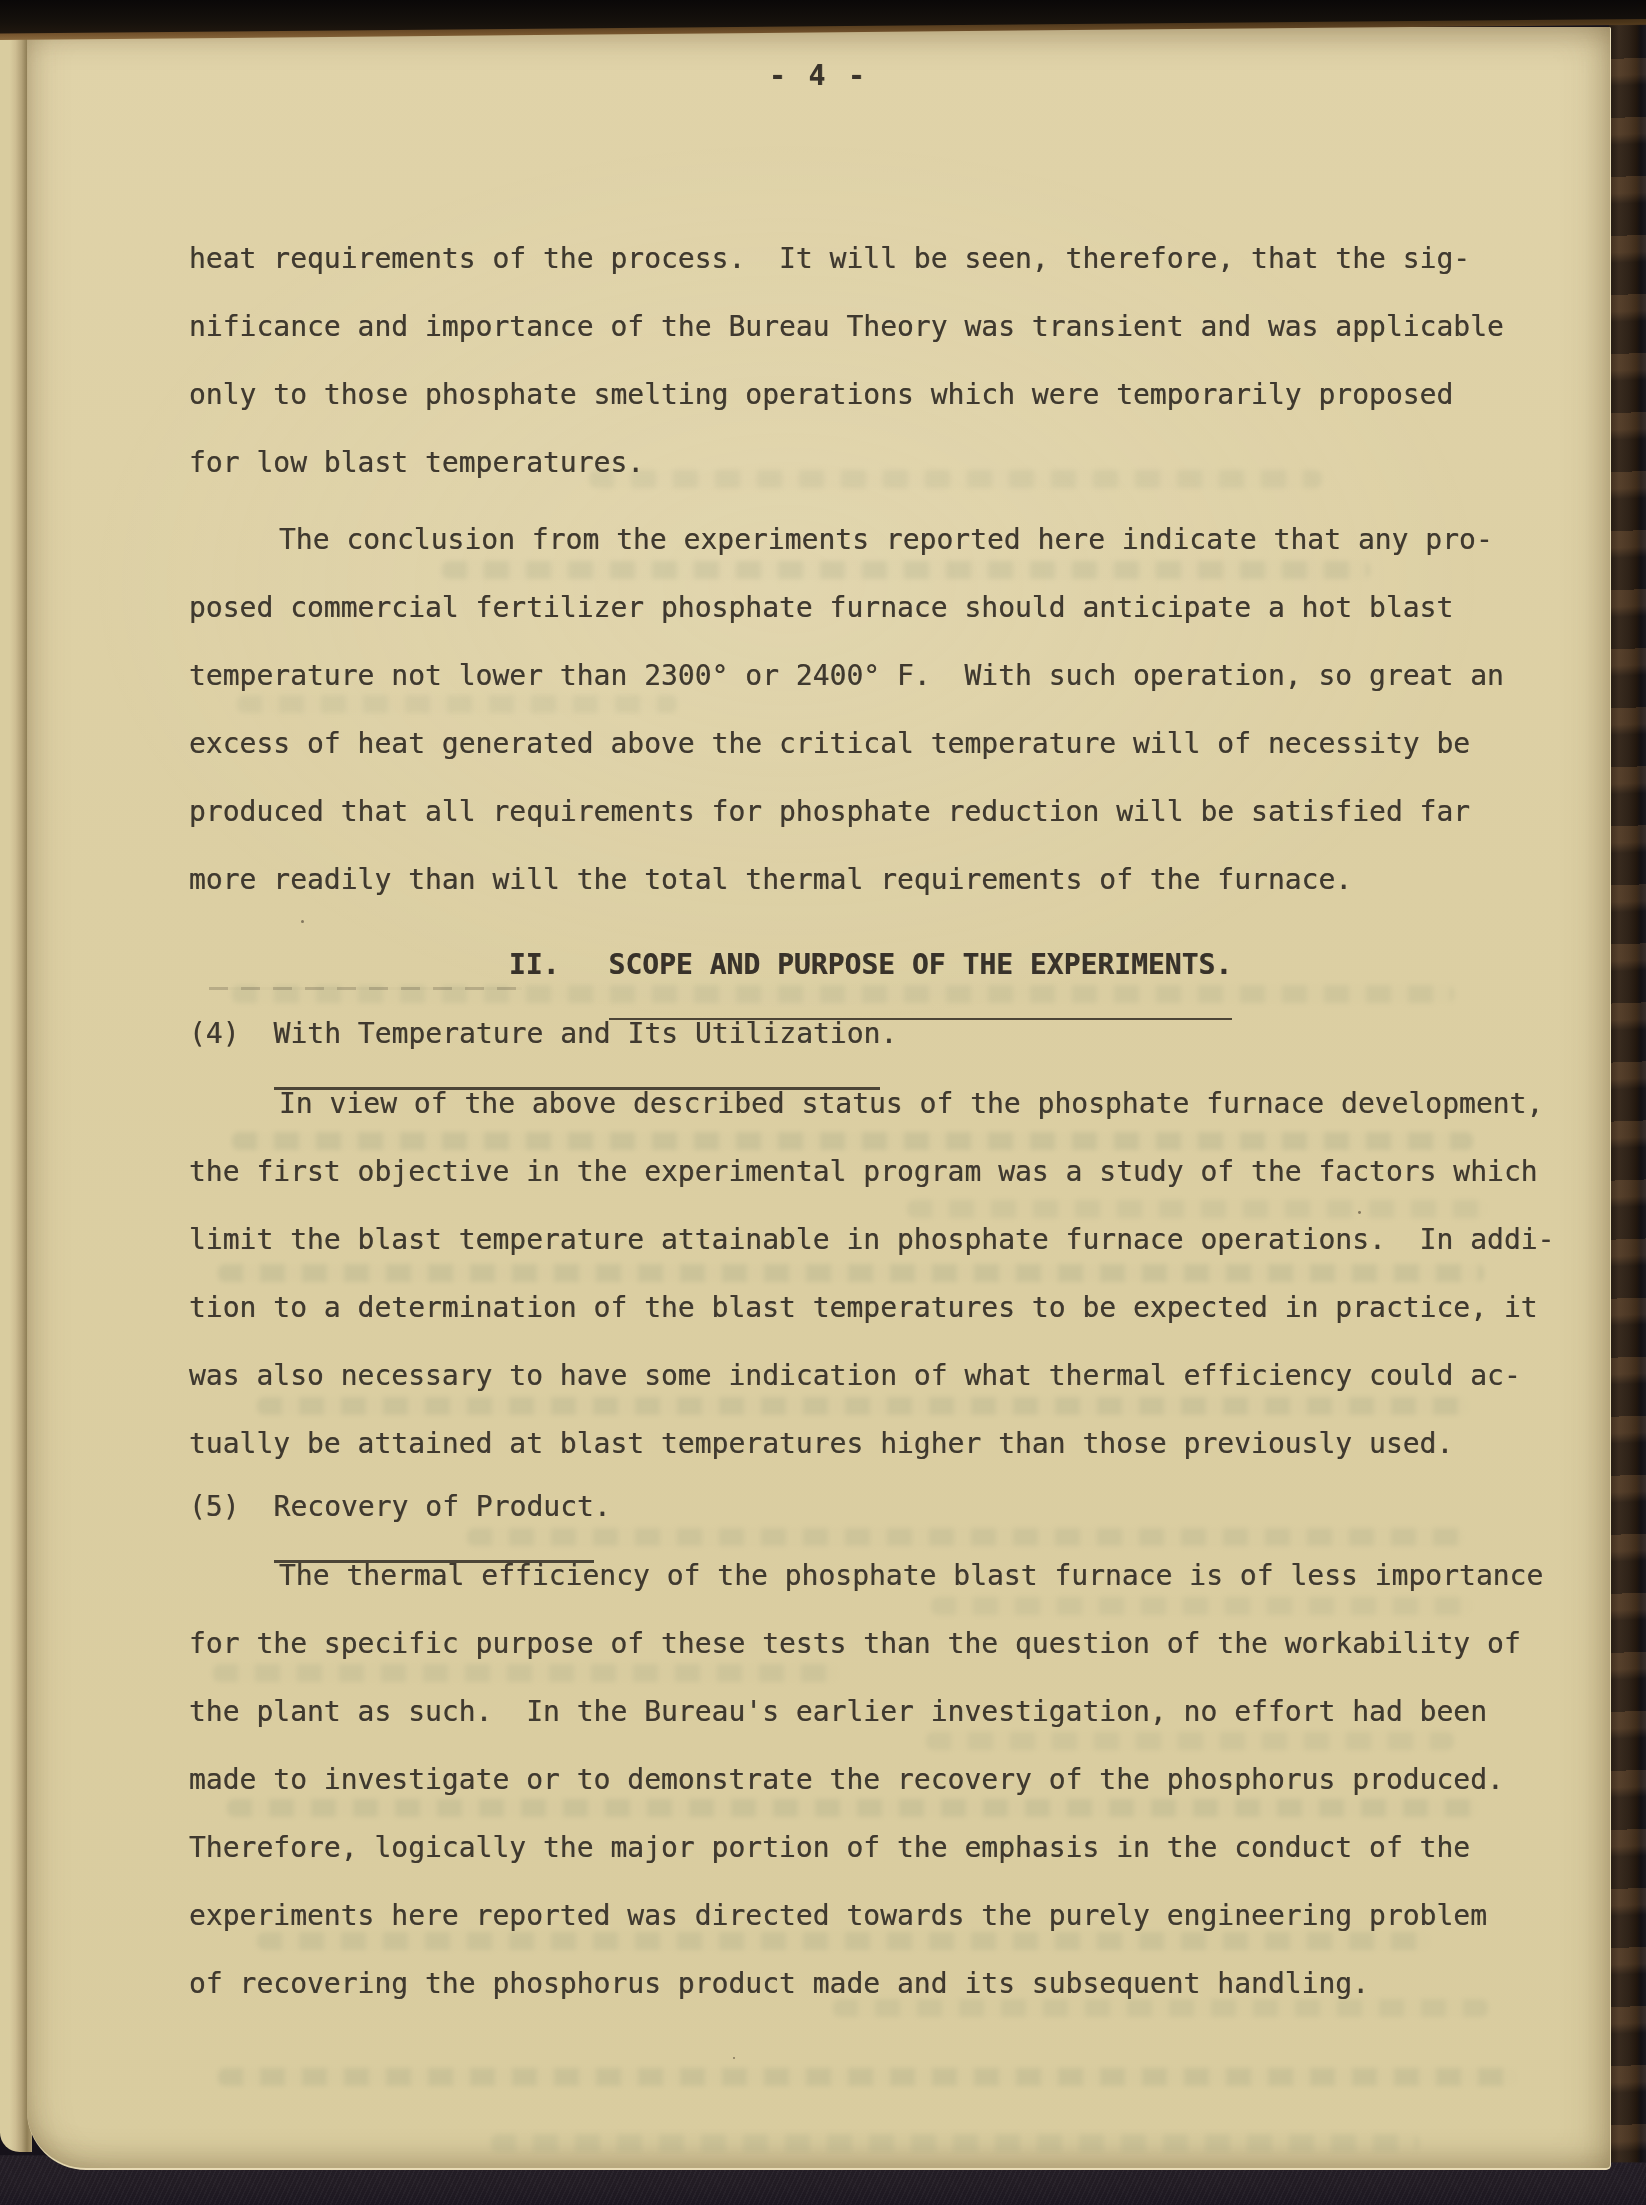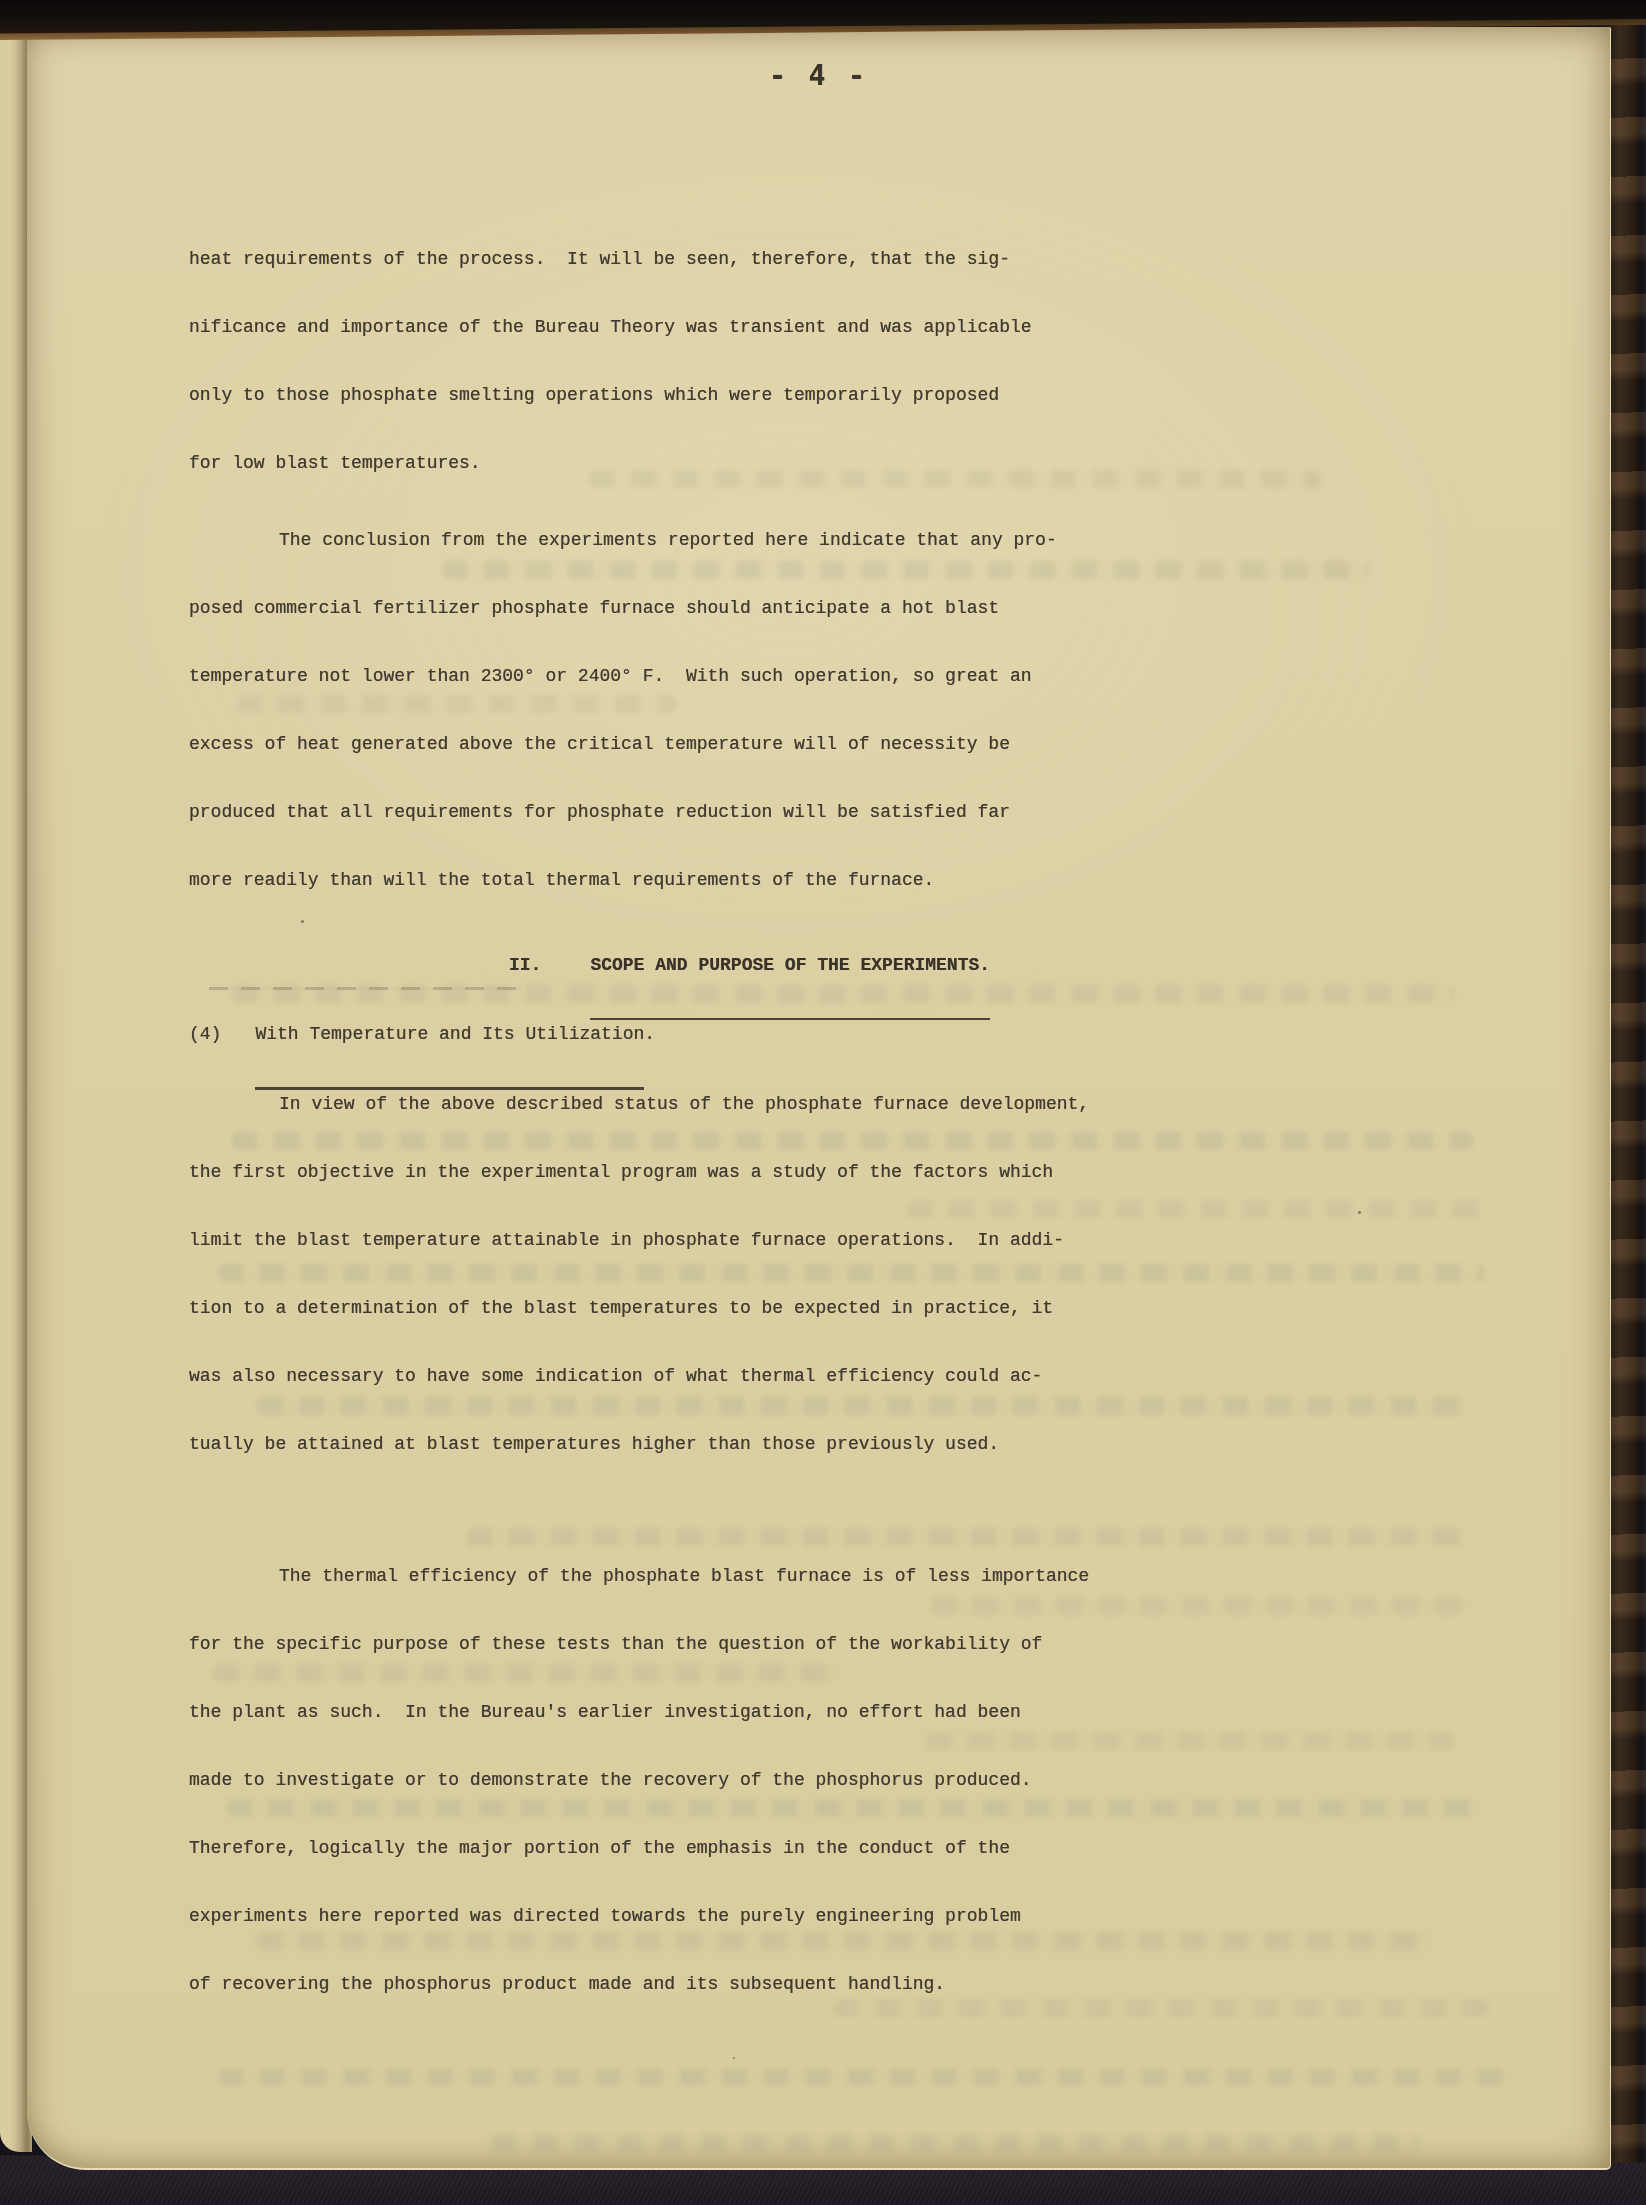--- a/index.html
+++ b/index.html
@@ -52,23 +52,23 @@
       inset 0 16.6px 34px -11.7px rgba(95,72,40,0.38),
       inset -22.5px 0 44px -17.6px rgba(100,78,44,0.30),
       inset 22.5px 0 44px -22.5px rgba(100,78,44,0.22),
       inset 0 -16.6px 34px -13.7px rgba(100,78,44,0.33);
     border-right:1.5px solid rgba(248,238,206,0.45);
     border-bottom:2px solid rgba(246,236,204,0.35);
   }
 
   
   .tx{ position:absolute; left:162px; color:#3f392f;
-       font-size:18px; line-height:68px; white-space:pre;
+       font-size:28px; line-height:68px; white-space:pre;
        text-shadow:0.3px 0.3px 0 rgba(62,55,45,0.45), -0.2px 0 0 rgba(62,55,45,0.30);
-       z-index:10;font-family:Liberation Mono, monospace; }
+       z-index:10; }
   .tline{ display:block; }
   .ind .tline:first-child{ text-indent:90px; }
   .page-number{ position:absolute; top:23.5px; left:0; width:1583px; text-align:center;
        color:#3a342b; font-size:28px; line-height:49px; font-weight:700;
        letter-spacing:2.9px; z-index:10;
        text-shadow:0.3px 0.3px 0 rgba(62,55,45,0.5); }
   .heading{ font-weight:700; color:#38322a; }
   .hnum{ display:inline-block; margin-right:49px; }
   .u{ display:inline-block; border-bottom:2.9px solid rgba(56,50,40,0.88); padding-bottom:19px; }
   .subhead .hnum{ margin-right:34px; }
@@ -129,20 +129,21 @@
     <div class="tx ind" style="top:479px;"><div class="tline">The conclusion from the experiments reported here indicate that any pro-</div><div class="tline">posed commercial fertilizer phosphate furnace should anticipate a hot blast</div><div class="tline">temperature not lower than 2300° or 2400° F.  With such operation, so great an</div><div class="tline">excess of heat generated above the critical temperature will of necessity be</div><div class="tline">produced that all requirements for phosphate reduction will be satisfied far</div><div class="tline">more readily than will the total thermal requirements of the furnace.</div></div>
 
     <div class="underline-remnant"></div>
 
     <div class="tx heading" style="top:904px; left:482px;"><span class="hnum">II.</span><span class="u">SCOPE AND PURPOSE OF THE EXPERIMENTS.</span></div>
 
     <div class="tx subhead" style="top:973px;"><span class="hnum">(4)</span><span class="u">With Temperature and Its Utilization</span><span>.</span></div>
 
     <div class="tx ind" style="top:1043px;"><div class="tline">In view of the above described status of the phosphate furnace development,</div><div class="tline">the first objective in the experimental program was a study of the factors which</div><div class="tline">limit the blast temperature attainable in phosphate furnace operations.  In addi-</div><div class="tline">tion to a determination of the blast temperatures to be expected in practice, it</div><div class="tline">was also necessary to have some indication of what thermal efficiency could ac-</div><div class="tline">tually be attained at blast temperatures higher than those previously used.</div></div>
 
+    <div class="tx subhead" style="top:1446px;"><span class="hnum">(5)</span><span class="u">Recovery of Product</span><span>.</span></div>
 
     <div class="tx ind" style="top:1515px;"><div class="tline">The thermal efficiency of the phosphate blast furnace is of less importance</div><div class="tline">for the specific purpose of these tests than the question of the workability of</div><div class="tline">the plant as such.  In the Bureau's earlier investigation, no effort had been</div><div class="tline">made to investigate or to demonstrate the recovery of the phosphorus produced.</div><div class="tline">Therefore, logically the major portion of the emphasis in the conduct of the</div><div class="tline">experiments here reported was directed towards the purely engineering problem</div><div class="tline">of recovering the phosphorus product made and its subsequent handling.</div></div>
 
   </div>
 
   <div class="top-band-brown"></div>
   <div class="top-band-dark"></div>
 
 </div>
 

